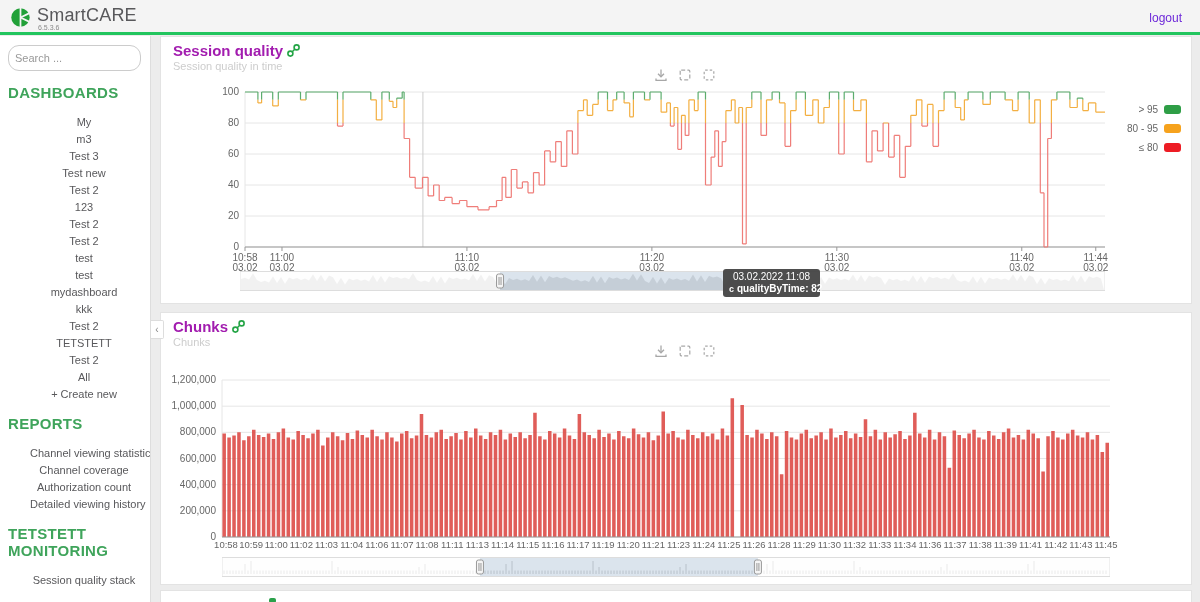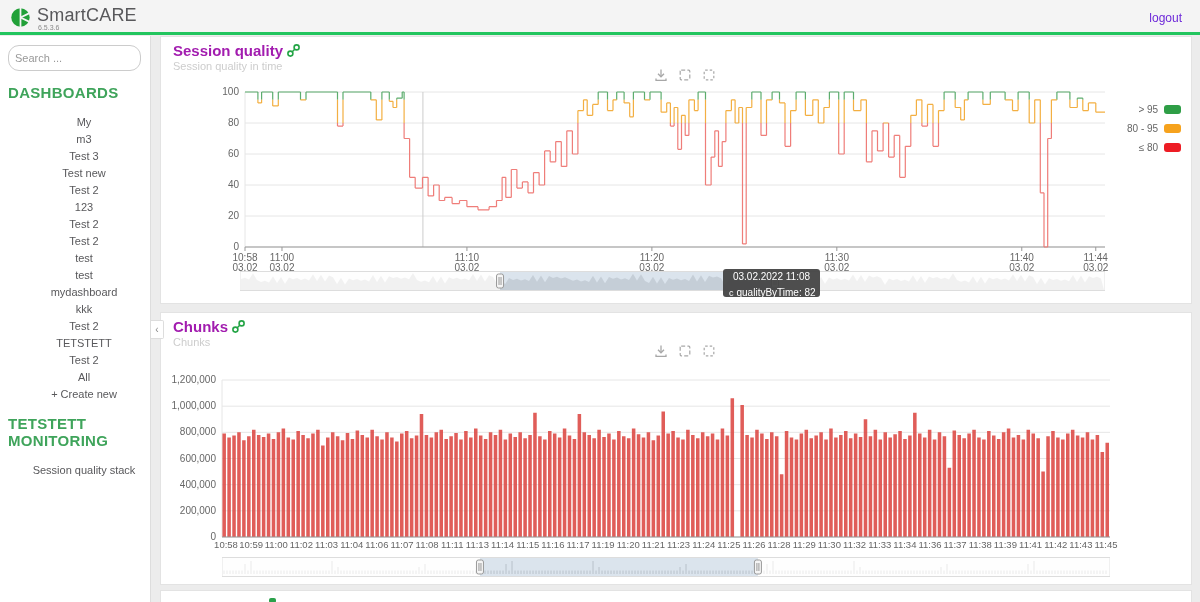--- a/index.html
+++ b/index.html
@@ -40,21 +40,21 @@
   .tool-btn { width:16px; height:16px; cursor:pointer; opacity:0.75; }
   
   .legend { position:absolute; left:966px; top:32px;margin-top:31px; }
   .legend-row { display:flex; align-items:center; justify-content:flex-end; height:19px; cursor:pointer; }
   .legend-label { font-size:10px; color:#666; margin-right:6px; }
   .legend-swatch { width:17px; height:9px; border-radius:3px; }
   
   .tooltip { position:absolute; left:723px; top:239px; width:97px; height:28px; z-index:9;
              background:rgba(67,67,67,0.94); border-radius:3px; color:#fff; padding:2px 6px;margin-top:30px; }
   .tooltip .t1 { font-size:10px; text-align:center; line-height:12px; white-space:nowrap; }
-  .tooltip .t2 { font-size:10px; line-height:20px; white-space:nowrap; }
+  .tooltip .t2 { font-size:10px; line-height:12px; white-space:nowrap;font-weight:bold; }
   .tooltip .mark { display:inline-block; font-size:9px; margin-right:3px; }
   svg text { font-family:"Liberation Sans", sans-serif; }
   .green-peek { position:absolute; left:108px; top:7px; width:7px; height:5px; background:#2aa14b; border-radius:2px; }
 </style>
 </head>
 <body>
 
 <div class="header">
   <svg class="logo" viewBox="0 0 24 24">
     <circle cx="12" cy="12" r="10.5" fill="#21a038"></circle>
@@ -83,20 +83,29 @@
           <li>Test 2</li>
           <li>test</li>
           <li>test</li>
           <li>mydashboard</li>
           <li>kkk</li>
           <li>Test 2</li>
           <li>TETSTETT</li>
           <li>Test 2</li>
           <li>All</li>
           <li>+ Create new</li>
+        </ul>
+      </div>
+      <div class="side-section">
+        <h3>REPORTS</h3>
+        <ul>
+          <li>Channel viewing statistics</li>
+          <li>Channel coverage</li>
+          <li>Authorization count</li>
+          <li>Detailed viewing history</li>
         </ul>
       </div>
       <div class="side-section">
         <h3>TETSTETT MONITORING</h3>
         <ul>
           <li>Session quality stack</li>
         </ul>
       </div>
     </div>
 </div>

